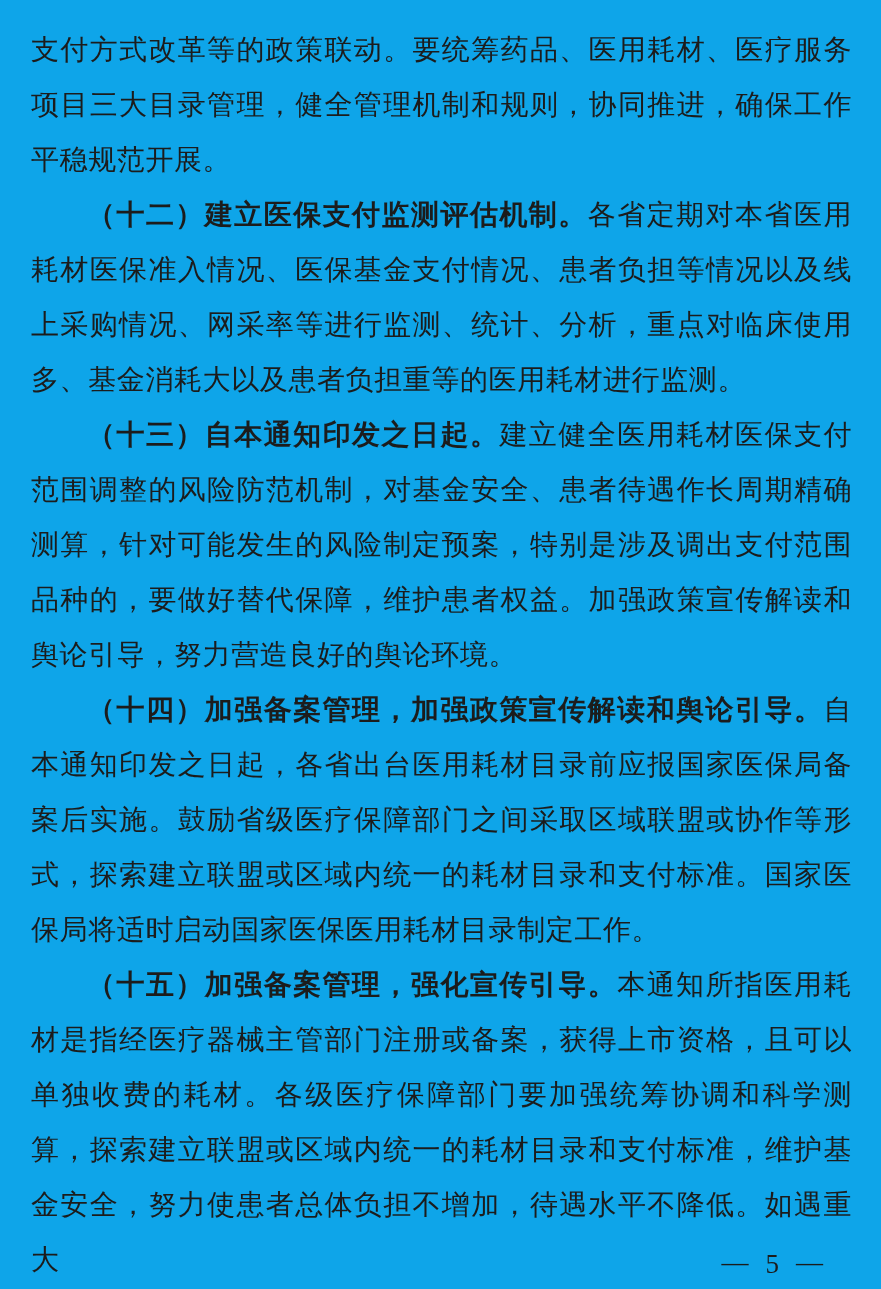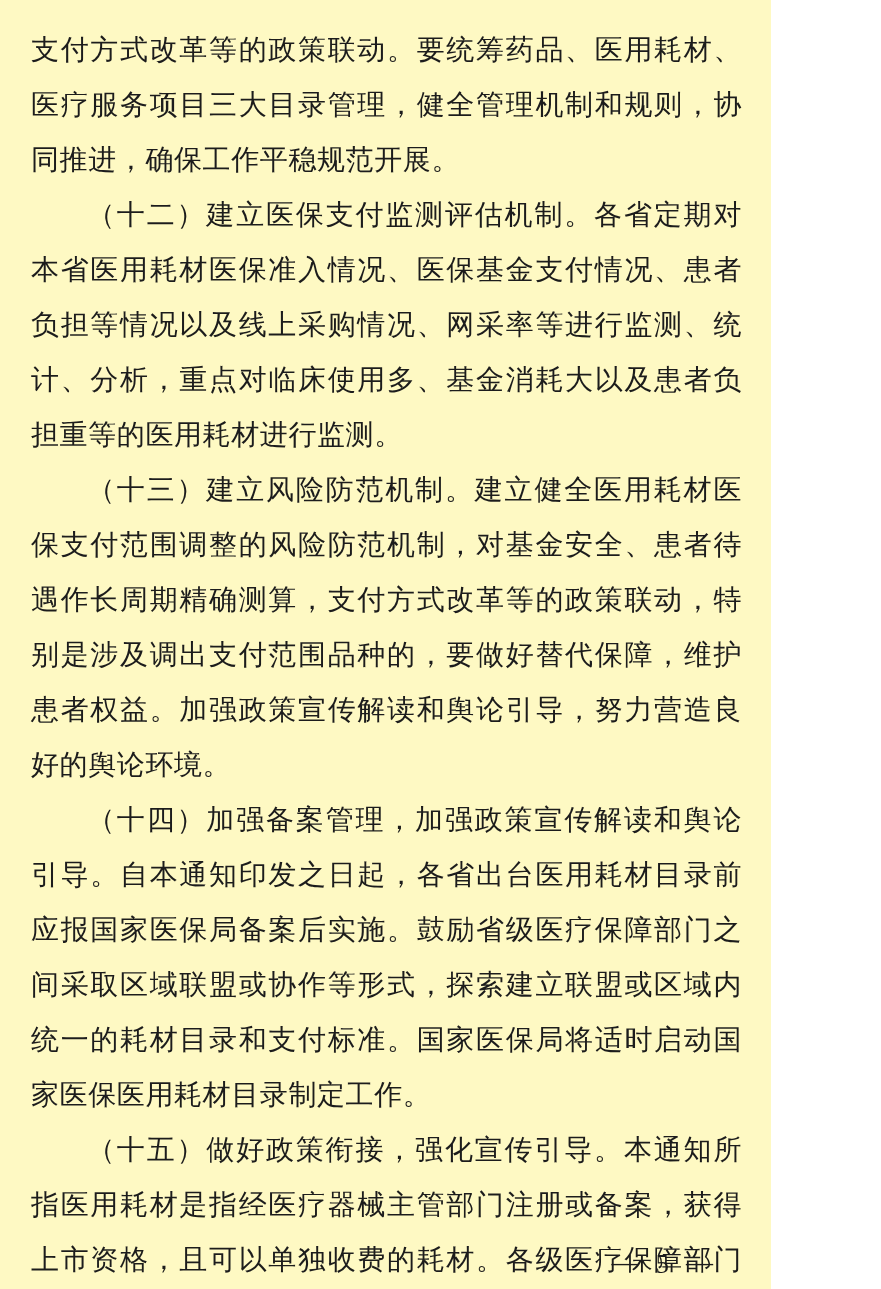--- a/index.html
+++ b/index.html
@@ -2,45 +2,45 @@
 <html><head>
 <meta charset="utf-8">
 <style>
   html, body {
     margin: 0;
     padding: 0;
     background: #ffffff;
   }
   .page {
     position: relative;
-    width: 771px;
+    width: 881px;
     height: 1289px;
     box-sizing: border-box;
-    background: #fef9c3;
+    background: #0ea5e9;
     padding: 22px 29px 0 31px;
     overflow: hidden;
   }
   .doc-body {
     font-family: "Liberation Serif", "DejaVu Serif", serif;
     font-size: 28px;
     letter-spacing: 0.6px;
     line-height: 55px;
     color: #1c1c1c;
     text-align: justify;
     text-justify: inter-ideograph;
   }
   .doc-body p {
     margin: 0;
     padding: 0;
   }
   .doc-body p.indent {
     text-indent: 2em;
   }
   .seg-bold {
-    font-weight: normal;
+    font-weight: bold;
     margin-top: 12px;
   }
   .footer {
     position: absolute;
     right: 58px;
     bottom: 10px;
     display: flex;
     align-items: center;
     gap: 17px;
     font-family: "Liberation Serif", "DejaVu Serif", serif;
@@ -54,23 +54,23 @@
   }
 </style>
 </head>
 <body>
 
 <div class="page">
 
   <div class="doc-body" id="doc-body">
       <p class=""><span class="seg">支付方式改革等的政策联动。要统筹药品、医用耗材、医疗服务项目三大目录管理，健全管理机制和规则，协同推进，确保工作平稳规范开展。</span></p>
       <p class="indent"><span class="seg-bold">（十二）建立医保支付监测评估机制。</span><span class="seg">各省定期对本省医用耗材医保准入情况、医保基金支付情况、患者负担等情况以及线上采购情况、网采率等进行监测、统计、分析，重点对临床使用多、基金消耗大以及患者负担重等的医用耗材进行监测。</span></p>
-      <p class="indent"><span class="seg-bold">（十三）建立风险防范机制。</span><span class="seg">建立健全医用耗材医保支付范围调整的风险防范机制，对基金安全、患者待遇作长周期精确测算，支付方式改革等的政策联动，特别是涉及调出支付范围品种的，要做好替代保障，维护患者权益。加强政策宣传解读和舆论引导，努力营造良好的舆论环境。</span></p>
+      <p class="indent"><span class="seg-bold">（十三）自本通知印发之日起。</span><span class="seg">建立健全医用耗材医保支付范围调整的风险防范机制，对基金安全、患者待遇作长周期精确测算，针对可能发生的风险制定预案，特别是涉及调出支付范围品种的，要做好替代保障，维护患者权益。加强政策宣传解读和舆论引导，努力营造良好的舆论环境。</span></p>
       <p class="indent"><span class="seg-bold">（十四）加强备案管理，加强政策宣传解读和舆论引导。</span><span class="seg">自本通知印发之日起，各省出台医用耗材目录前应报国家医保局备案后实施。鼓励省级医疗保障部门之间采取区域联盟或协作等形式，探索建立联盟或区域内统一的耗材目录和支付标准。国家医保局将适时启动国家医保医用耗材目录制定工作。</span></p>
-      <p class="indent"><span class="seg-bold">（十五）做好政策衔接，强化宣传引导。</span><span class="seg">本通知所指医用耗材是指经医疗器械主管部门注册或备案，获得上市资格，且可以单独收费的耗材。各级医疗保障部门要加强统筹协调和科学测算，探索建立联盟或区域内统一的耗材目录和支付标准，维护基金安全，努力使患者总体负担不增加，待遇水平不降低。如遇重大</span></p>
+      <p class="indent"><span class="seg-bold">（十五）加强备案管理，强化宣传引导。</span><span class="seg">本通知所指医用耗材是指经医疗器械主管部门注册或备案，获得上市资格，且可以单独收费的耗材。各级医疗保障部门要加强统筹协调和科学测算，探索建立联盟或区域内统一的耗材目录和支付标准，维护基金安全，努力使患者总体负担不增加，待遇水平不降低。如遇重大</span></p>
     </div>
 
   <div class="footer">
     <span class="dash">—</span>
     <span class="pagenum">5</span>
     <span class="dash">—</span>
   </div>
 
 </div>
 

